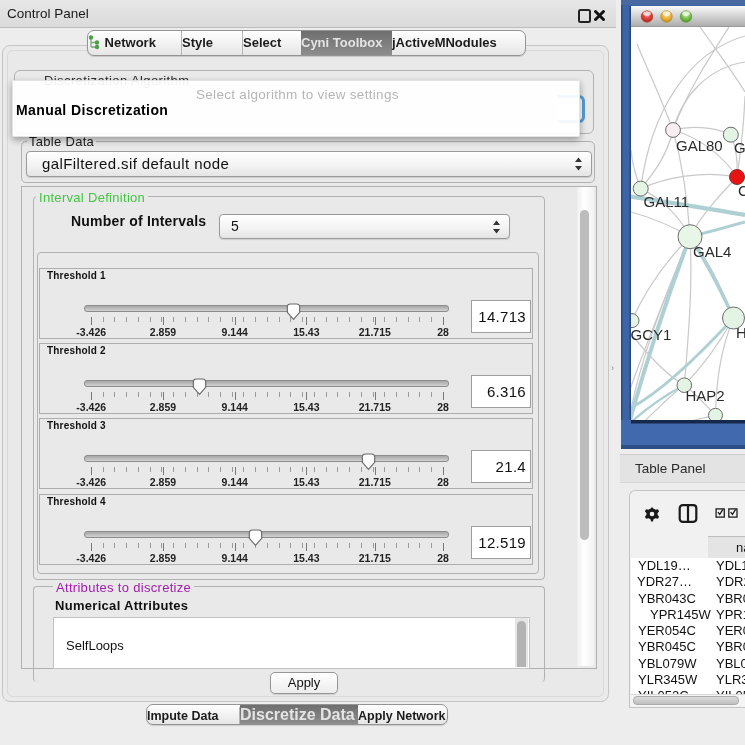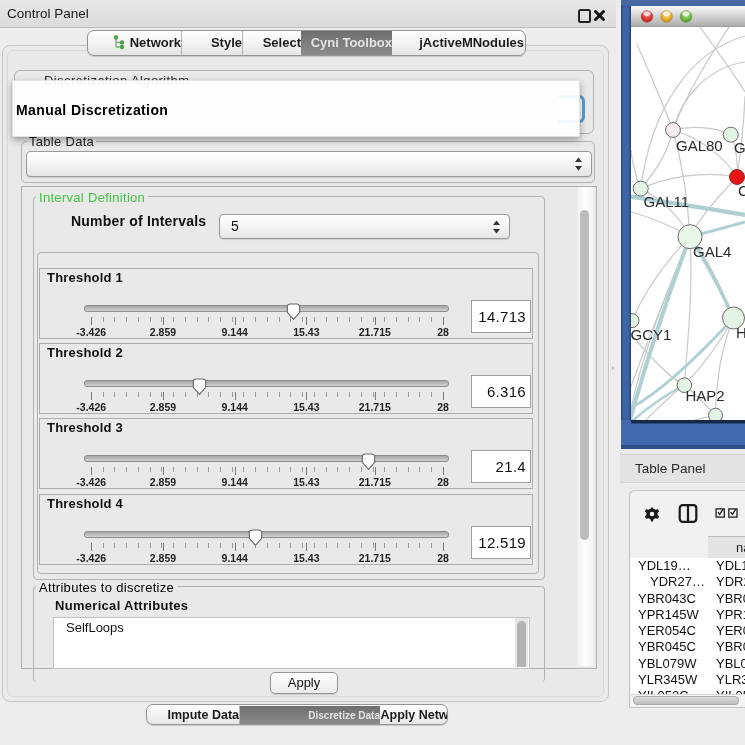--- a/index.html
+++ b/index.html
@@ -3,29 +3,29 @@
 <style>
 html,body{margin:0;padding:0}
 body{font-family:"Liberation Sans",sans-serif;}
 #page{position:relative;width:745px;height:745px;background:#eeedee;overflow:hidden}
 .abs{position:absolute}
 .gbox{position:absolute;border:1px solid #b2b2b2;border-radius:4px}
 .gt{position:absolute;font-size:13px;letter-spacing:0.3px;background:#e9e9e9;padding:0 3px;white-space:nowrap}
 .cb{position:absolute;border:1px solid #9a9a9a;border-radius:4px;background:linear-gradient(#ffffff,#f2f2f2 60%,#e4e4e4);box-shadow:0 1px 1px rgba(0,0,0,.12)}
 .cbt{position:absolute;font-size:14px;letter-spacing:0.3px;color:#111;white-space:nowrap}
 .tbox{position:absolute;border:1px solid #adadad;background:#e9e9e9;width:492px;height:69px}
-.tbt{position:absolute;left:7px;top:1px;font-size:13px;letter-spacing:0.2px;font-weight:bold;color:#111}
+.tbt{position:absolute;left:7px;top:1px;font-size:10px;letter-spacing:0.2px;font-weight:bold;color:#111}
 .track{position:absolute;left:44px;top:36px;width:363px;height:5px;border:1px solid #8d8d8d;border-radius:3px;background:linear-gradient(#a6a6a6,#d2d2d2)}
 .minor{position:absolute;left:51px;top:48px;width:353px;height:4.5px;background:repeating-linear-gradient(90deg,#9a9a9a 0,#9a9a9a 1px,transparent 1px,transparent 11.73px)}
 .major{position:absolute;top:48px;width:1px;height:8px;background:#787878}
 .tlab{position:absolute;top:57px;width:44px;text-align:center;font-size:10.5px;font-weight:bold;color:#222}
 .vfield{position:absolute;left:431px;top:31px;width:54px;height:31px;border:1px solid #9e9e9e;background:#fff;font-size:15px;letter-spacing:0.3px;color:#111;text-align:right;line-height:31px;padding-right:4px}
 .thumb{position:absolute;top:29px;width:15px;height:21px}
-.lrow{font-size:13px;color:#111;padding:2px 0 1px 12px;white-space:nowrap}
-.seg{display:inline-block;height:100%;font-size:13px;font-weight:bold;color:#1c1c1c;text-align:right}
+.lrow{font-size:13px;color:#111;padding:20px 0 1px 12px;white-space:nowrap}
+.seg{display:inline-block;height:100%;font-size:13px;font-weight:bold;color:#1c1c1c;text-align:left}
 </style></head>
 <body>
 <div id="page">
 
 <div class="abs" style="left:0;top:0;width:616px;height:27px;background:linear-gradient(#e8e7e8,#dcdbdc);border-bottom:1px solid #bdbdbd"></div>
 <div class="abs" style="left:7px;top:6px;font-size:13.5px;color:#1a1a1a">Control Panel</div>
 <div class="abs" style="left:578px;top:9px;width:9px;height:10px;border:2px solid #222;border-radius:2.5px"></div>
 <svg class="abs" style="left:593px;top:9px" width="13" height="13" viewBox="0 0 13 13">
       <path d="M2.5 2.5 L10.5 10.5 M10.5 2.5 L2.5 10.5" stroke="#111" stroke-width="3" stroke-linecap="round"></path>
     </svg>
@@ -42,20 +42,21 @@
         </svg> Network</div><div class="seg" style="width:60px;line-height:24px;border-right:1px solid #b5b5b5">Style</div><div class="seg" style="width:58px;line-height:24px">Select</div><div class="seg" style="width:91px;line-height:24px;background:linear-gradient(#6e6e6e,#8d8d8d);color:#e4e4e4">Cyni Toolbox</div><div class="seg" style="width:132px;line-height:24px">jActiveMNodules</div>
 </div>
 
 <div class="gbox" style="left:14px;top:70px;width:578px;height:62px;border-radius:6px"></div>
 <div class="abs" style="left:41px;top:73px;font-size:13px;letter-spacing:0.4px;color:#2e2e2e;background:#e9e9e9;padding:0 3px">Discretization Algorithm</div>
 <div class="abs" style="left:558px;top:95px;width:24px;height:22px;border:3px solid #579dd6;border-left:none;border-radius:0 6px 6px 0;background:#fff"></div>
 
 <div class="gbox" style="left:21px;top:141px;width:572px;height:40px;border-radius:5px"></div>
 <div class="abs" style="left:27px;top:134px;font-size:13px;letter-spacing:0.3px;color:#1c1c1c;background:#e9e9e9;padding:0 2px">Table Data</div>
 <div class="cb" style="left:26px;top:151px;width:564px;height:24px"></div>
+<div class="cbt" style="left:42px;top:155px;font-size:15px;letter-spacing:0.4px">galFiltered.sif default node</div>
 <svg class="abs" style="left:574px;top:157px" width="9" height="14" viewBox="0 0 9 14">
       <path d="M4.5 0.5 L8 5 L1 5 Z" fill="#333"></path>
       <path d="M4.5 13.5 L8 9 L1 9 Z" fill="#333"></path>
     </svg>
 
 <div class="abs" style="left:21px;top:186px;width:574px;height:481px;border:1px solid #b0b0b0;background:#e9e9e9"></div>
 <div class="abs" style="left:577px;top:187px;width:17px;height:479px;background:linear-gradient(90deg,#efefef,#ffffff 40%,#f2f2f2)"></div>
 <div class="abs" style="left:580px;top:210px;width:9px;height:330px;background:#bcbcbc;border-radius:5px"></div>
 
 <div class="gbox" style="left:33px;top:196px;width:510px;height:382px"></div>
@@ -153,37 +154,38 @@
 <div class="major" style="left:403.1px"></div>
 <div class="tlab" style="left:381.1px">28</div>
 <svg class="thumb" style="left:208.1px;top:32px" width="17" height="20" viewBox="0 0 17 20">
         <path d="M1.5,5 Q1.5,1.5 5,1.5 L12,1.5 Q15.5,1.5 15.5,5 L15.5,11 L8.5,19 L1.5,11 Z" fill="#fdfdfd" stroke="#6a6a6a" stroke-width="1.3"></path>
         <path d="M2.5,5 Q2.5,2.5 5,2.5 L12,2.5 Q14.5,2.5 14.5,5 L14.5,7 L2.5,7 Z" fill="#ffffff"></path>
       </svg>
 <div class="vfield">12.519</div>
 </div>
 
 <div class="gbox" style="left:33px;top:586px;width:510px;height:95px;border-bottom:none"></div>
-<div class="gt" style="left:36px;top:580px;color:#000000">Attributes to discretize</div>
+<div class="gt" style="left:53px;top:580px;color:#a21caf">Attributes to discretize</div>
 <div class="abs" style="left:55px;top:598px;font-size:13px;letter-spacing:0.3px;font-weight:bold;color:#111">Numerical Attributes</div>
 <div class="abs" style="left:53px;top:617px;width:475px;height:50px;background:#fff;border:1px solid #c2c2c2;overflow:hidden">
   <div class="lrow">SelfLoops</div>
 </div>
 <div class="abs" style="left:515px;top:618px;width:13px;height:49px;background:#e6e6e6"></div>
 <div class="abs" style="left:517px;top:621px;width:9px;height:46px;background:#b3b3b3;border-radius:5px 5px 0 0"></div>
 
 <div class="abs" style="left:270px;top:672px;width:66px;height:20px;border:1px solid #979797;border-radius:5px;background:linear-gradient(#ffffff,#ececec);text-align:center;font-size:13px;color:#111;line-height:20px;box-shadow:0 1px 1px rgba(0,0,0,.12)">Apply</div>
 
 <div class="abs" style="left:146px;top:704px;width:300px;height:19px;border:1px solid #949494;border-radius:7px;background:linear-gradient(#ffffff,#e6e6e6);overflow:hidden;white-space:nowrap;box-shadow:0 1px 1px rgba(0,0,0,.15)">
-<div class="seg" style="width:92px;line-height:19px;font-size:12.5px;border-right:1px solid #b5b5b5">Impute Data</div><div class="seg" style="width:140px;line-height:19px;font-size:10px;background:linear-gradient(#6e6e6e,#8d8d8d);color:#e4e4e4">Discretize Data</div><div class="seg" style="width:88px;line-height:19px;font-size:12.5px">Apply Network</div>
+<div class="seg" style="width:92px;line-height:19px;font-size:12.5px;border-right:1px solid #b5b5b5">Impute Data</div><div class="seg" style="width:118px;line-height:19px;font-size:16px;background:linear-gradient(#6e6e6e,#8d8d8d);color:#e4e4e4">Discretize Data</div><div class="seg" style="width:88px;line-height:19px;font-size:12.5px">Apply Network</div>
 </div>
 
 <div class="abs" style="left:611px;top:363px;font-size:9px;color:#888">›</div>
 
 <div class="abs" style="left:12px;top:80px;width:566px;height:55px;background:rgba(255,255,255,0.93);border:1px solid rgba(210,210,210,.6);box-shadow:0 3px 7px rgba(0,0,0,.35);border-radius:0 0 2px 2px">
+  <div class="abs" style="left:183px;top:6px;font-size:13.5px;letter-spacing:0.3px;color:#b6b6b6">Select algorithm to view settings</div>
   <div class="abs" style="left:3px;top:21px;font-size:14px;letter-spacing:0.4px;font-weight:bold;color:#000">Manual Discretization</div>
 </div>
 
 <svg class="abs" style="left:621px;top:0" width="124" height="449" viewBox="0 0 124 449">
 <defs>
 <linearGradient id="tb" x1="0" y1="0" x2="0" y2="1">
           <stop offset="0" stop-color="#fafafa"></stop>
           <stop offset="0.45" stop-color="#d5d5d5"></stop>
           <stop offset="1" stop-color="#aaaaaa"></stop>
         </linearGradient>
@@ -307,23 +309,23 @@
         <rect x="1" y="1" width="9" height="9"></rect>
         <path d="M3 4.5 L5 7 L8.5 1.5"></path>
         <rect x="15" y="1" width="9" height="9"></rect>
         <path d="M17 4.5 L19 7 L22.5 1.5"></path>
       </g>
     </svg>
 <div class="abs" style="left:631px;top:564px;width:76px;height:21px;background:#737373;border:1px solid #9fb6bf;border-left-color:#b7cdd6;text-align:left;font-size:13px;color:#1a1a1a;line-height:21px">shared…</div>
 <div class="abs" style="left:708px;top:536px;width:37px;height:21px;background:#e4e4e4;border:1px solid #bdbdbd;border-left:none;font-size:13px;color:#1a1a1a;line-height:21px;overflow:hidden"><span style="margin-left:28px">na</span></div>
 <div class="abs" style="left:631px;top:558px;width:114px;height:136px;background:#ffffff;overflow:hidden;font-size:13px;color:#111">
 <div style="height:16.3px;line-height:16.3px;white-space:nowrap"><span style="display:inline-block;width:76px;padding-left:7px;box-sizing:border-box">YDL19…</span><span style="display:inline-block;padding-left:9px">YDL19</span></div>
-<div style="height:16.3px;line-height:16.3px;white-space:nowrap"><span style="display:inline-block;width:76px;padding-left:19px;box-sizing:border-box">YDR27…</span><span style="display:inline-block;padding-left:9px">YDR27</span></div>
+<div style="height:16.3px;line-height:16.3px;white-space:nowrap"><span style="display:inline-block;width:76px;padding-left:6px;box-sizing:border-box">YDR27…</span><span style="display:inline-block;padding-left:9px">YDR27</span></div>
 <div style="height:16.3px;line-height:16.3px;white-space:nowrap"><span style="display:inline-block;width:76px;padding-left:7px;box-sizing:border-box">YBR043C</span><span style="display:inline-block;padding-left:9px">YBR04</span></div>
-<div style="height:16.3px;line-height:16.3px;white-space:nowrap"><span style="display:inline-block;width:76px;padding-left:7px;box-sizing:border-box">YPR145W</span><span style="display:inline-block;padding-left:9px">YPR14</span></div>
+<div style="height:16.3px;line-height:16.3px;white-space:nowrap"><span style="display:inline-block;width:76px;padding-left:19px;box-sizing:border-box">YPR145W</span><span style="display:inline-block;padding-left:9px">YPR14</span></div>
 <div style="height:16.3px;line-height:16.3px;white-space:nowrap"><span style="display:inline-block;width:76px;padding-left:7px;box-sizing:border-box">YER054C</span><span style="display:inline-block;padding-left:9px">YER05</span></div>
 <div style="height:16.3px;line-height:16.3px;white-space:nowrap"><span style="display:inline-block;width:76px;padding-left:7px;box-sizing:border-box">YBR045C</span><span style="display:inline-block;padding-left:9px">YBR04</span></div>
 <div style="height:16.3px;line-height:16.3px;white-space:nowrap"><span style="display:inline-block;width:76px;padding-left:7px;box-sizing:border-box">YBL079W</span><span style="display:inline-block;padding-left:9px">YBL07</span></div>
 <div style="height:16.3px;line-height:16.3px;white-space:nowrap"><span style="display:inline-block;width:76px;padding-left:7px;box-sizing:border-box">YLR345W</span><span style="display:inline-block;padding-left:9px">YLR34</span></div>
 <div style="height:16.3px;line-height:16.3px;white-space:nowrap"><span style="display:inline-block;width:76px;padding-left:7px;box-sizing:border-box">YIL052C</span><span style="display:inline-block;padding-left:9px">YIL05</span></div>
 </div>
 <div class="abs" style="left:631px;top:694px;width:114px;height:11px;background:#f4f4f4;border-top:1px solid #d8d8d8"></div>
 <div class="abs" style="left:633px;top:696px;width:104px;height:7px;background:linear-gradient(#dcdcdc,#bfbfbf);border:1px solid #ababab;border-radius:4px"></div>
 
 </div>

